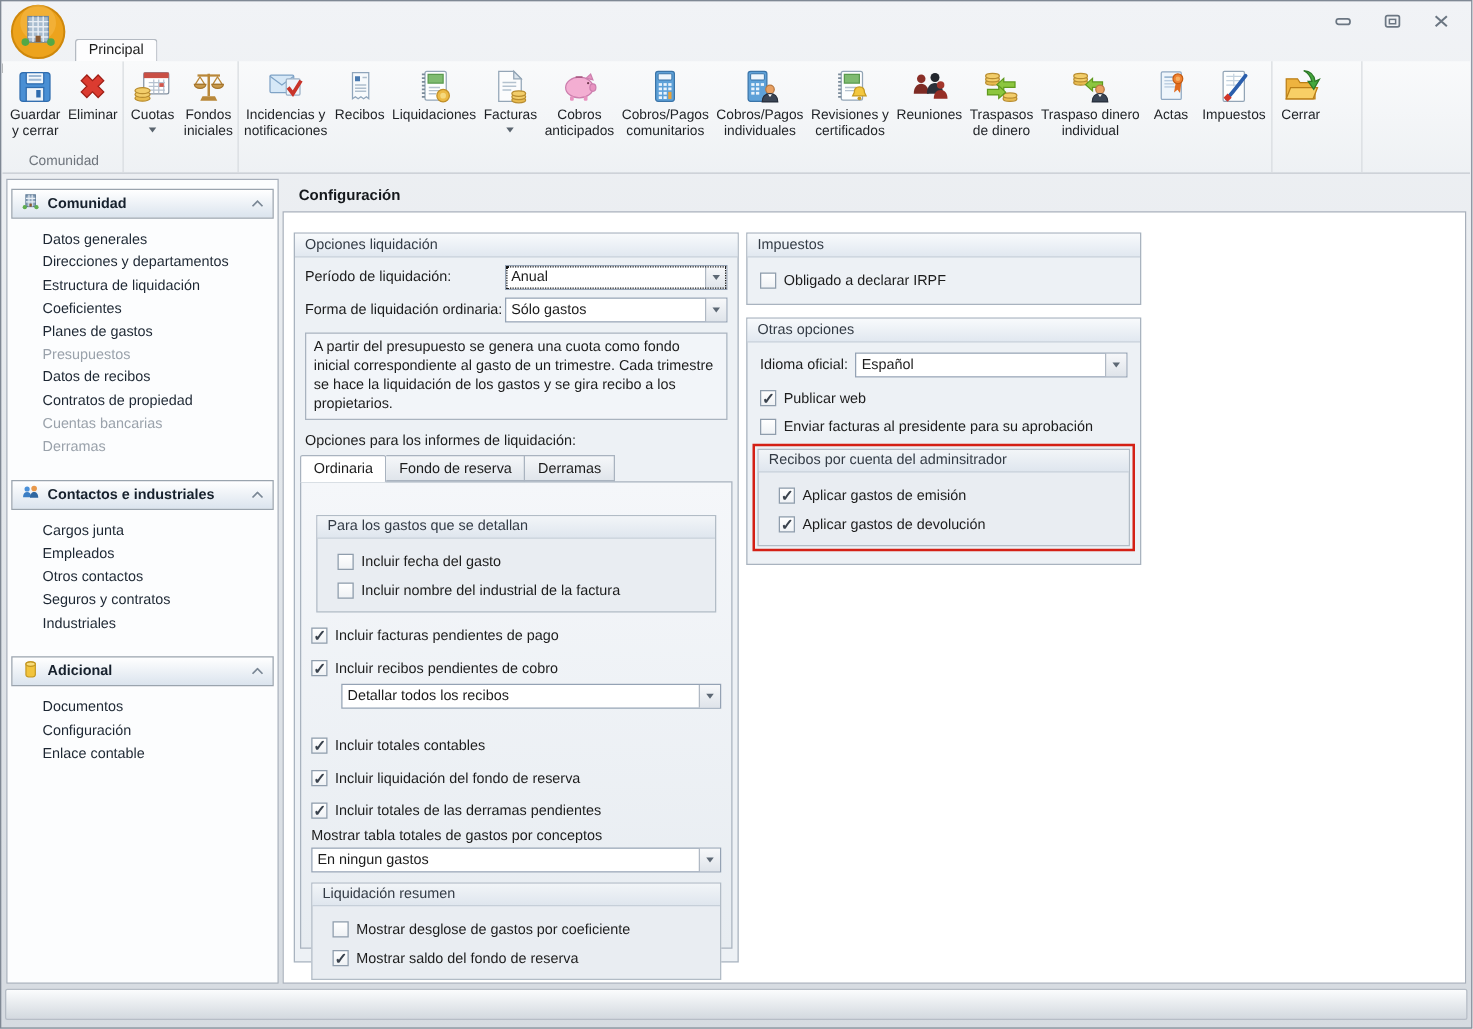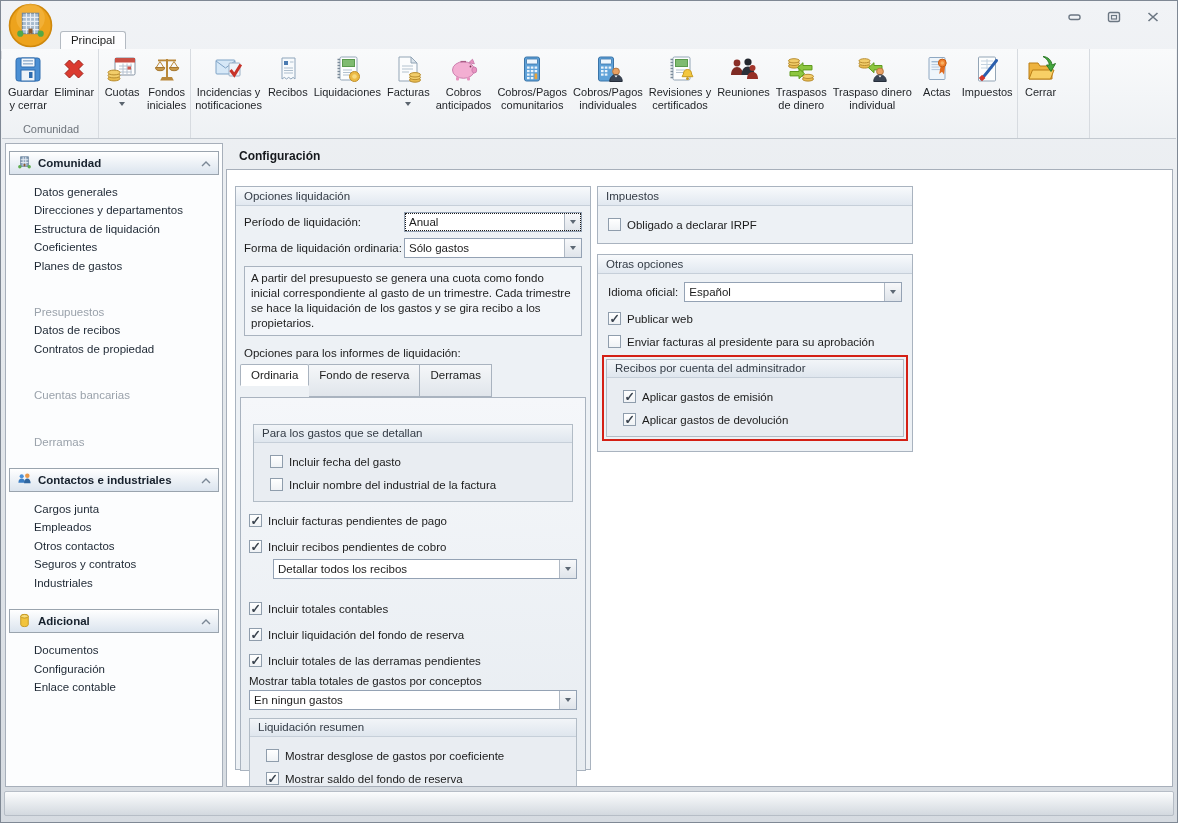--- a/index.html
+++ b/index.html
@@ -34,21 +34,21 @@
        border-top:4px solid #5a646e;margin-top:3px;}
   
   .sidebar{position:absolute;left:4px;top:142px;width:218px;bottom:35px;background:#fcfdfe;
        border:1px solid #a7afba;box-sizing:border-box;overflow:hidden;}
   .side-header{margin:7px 3px 0;height:24px;background:linear-gradient(#ffffff,#dbe4ee);
        border:1px solid #9aa4ae;display:flex;align-items:center;gap:6px;padding:0 7px;
        font-weight:bold;color:#16202c;box-sizing:border-box;cursor:default;}
   .side-header .hd-title{flex:1;}
   .side-items{padding:8px 0 10px;}
   .side-item{padding:2px 8px 2px 28px;line-height:14.4px;color:#1d2733;cursor:default;}
-  .side-item.dim{color:#9aa2ab;margin-top:28px;}
+  .side-item.dim{color:#9aa2ab;}
   
   .content-title{position:absolute;left:228px;top:142px;right:5px;height:24px;font-weight:bold;font-size:12px;
        color:#15181c;padding:6px 0 0 10px;box-sizing:border-box;}
   .content{position:absolute;left:225px;top:168px;right:4px;bottom:35px;background:#fff;
        border:1px solid #a7afba;box-sizing:border-box;overflow:hidden;}
   .panel{position:absolute;background:#edf1f5;border:1px solid #a9b3bf;box-sizing:border-box;}
   .panel-h{height:19px;background:linear-gradient(#f8fafc,#e1e8f0);border-bottom:1px solid #c6cfd9;
        color:#333b45;padding:3px 8px 0;box-sizing:border-box;cursor:default;}
   #panel-opciones{left:8px;top:16px;width:356px;height:584px;}
   #panel-impuestos{left:370px;top:16px;width:316px;height:58px;}
@@ -62,21 +62,21 @@
   .dd-text{flex:1;padding:3px 4px 0;overflow:hidden;white-space:nowrap;}
   .dd-btn{width:16px;flex:none;border-left:1px solid #b0b9c4;background:linear-gradient(#f7f8fa,#dfe4ea);
        display:flex;align-items:center;justify-content:center;}
   .dd-arrow{width:0;height:0;border-left:3.5px solid transparent;border-right:3.5px solid transparent;
        border-top:4px solid #5d6874;}
   .dropdown.focused{outline:1px dotted #1a1a1a;outline-offset:-2px;}
   .desc-box{margin:8px 8px 0;border:1px solid #a9b3bf;background:#f2f5f9;padding:4px 6px;line-height:15px;min-height:45px;}
   .sub-label{margin:11px 8px 0;cursor:default;}
   
   .tabs{display:flex;margin:5px 0 0 4px;position:relative;z-index:2;}
-  .tab{height:33px;padding:4px 10px 0;background:linear-gradient(#f5f7f9,#e0e5eb);
+  .tab{height:21px;padding:4px 10px 0;background:linear-gradient(#f5f7f9,#e0e5eb);
        border:1px solid #a9b3bf;border-left:none;box-sizing:border-box;cursor:default;}
   .tab:first-child{border-left:1px solid #a9b3bf;border-radius:2px 0 0 0;}
   .tab.active{background:#fff;border-bottom:1px solid #fff;margin-bottom:-1px;height:22px;border-radius:2px 2px 0 0;}
   .tab-panel{margin:0 4px;border:1px solid #a9b3bf;background:linear-gradient(#f5f7fa,#e7ecf1);
        height:374px;box-sizing:border-box;padding-top:18px;position:relative;z-index:1;}
   
   .fieldset{margin:8px 12px 0;border:1px solid #b2bcc6;background:#e9edf2;}
   .fieldset-h{height:18px;background:linear-gradient(#f2f5f8,#dfe6ee);border-bottom:1px solid #c6cfd9;
        padding:2px 8px 0;color:#333b45;box-sizing:border-box;cursor:default;}
   .fieldset-body{padding:2px 8px 10px;}

